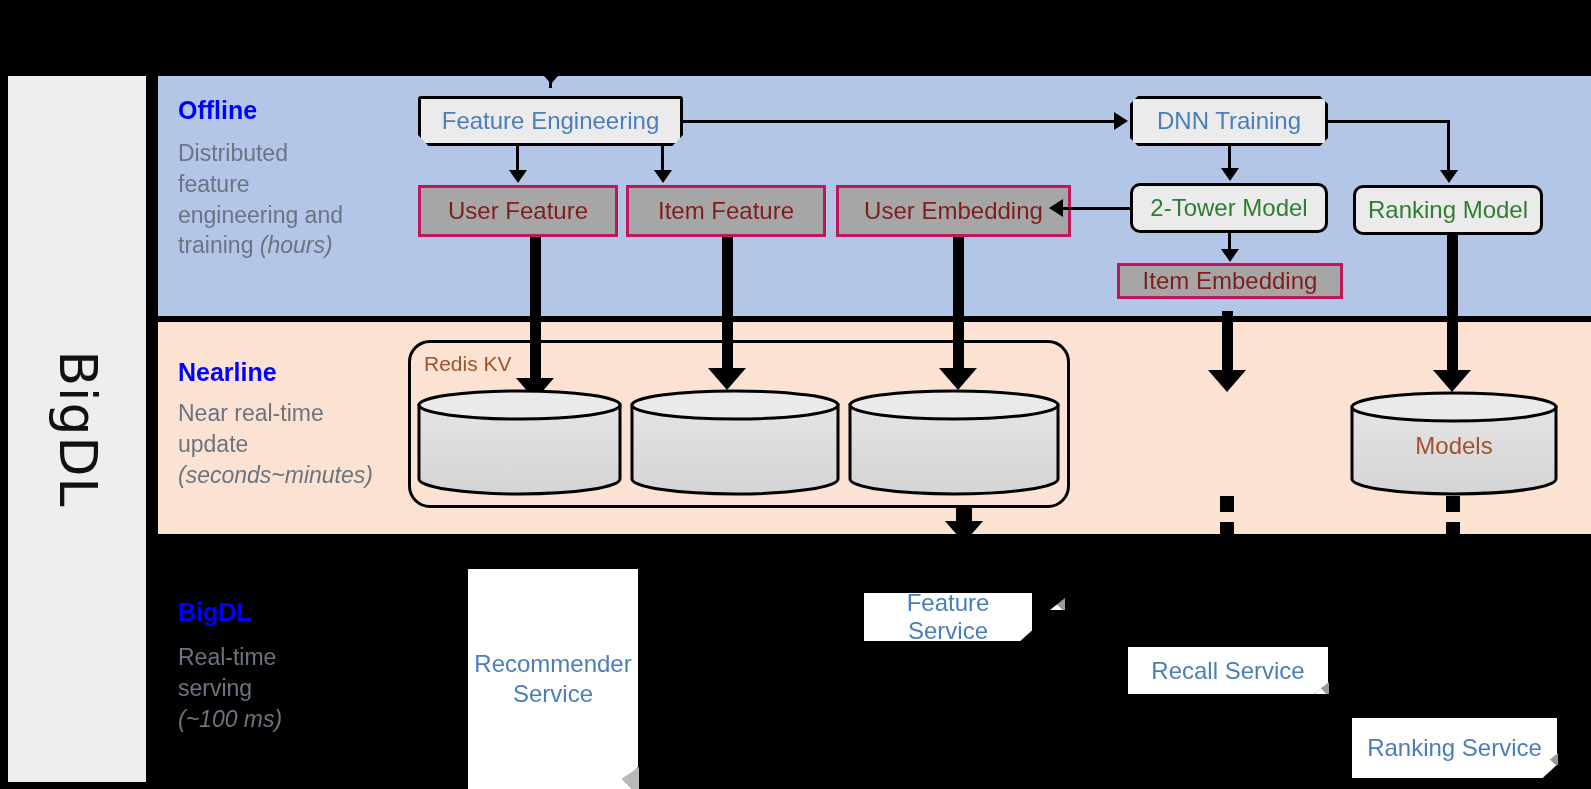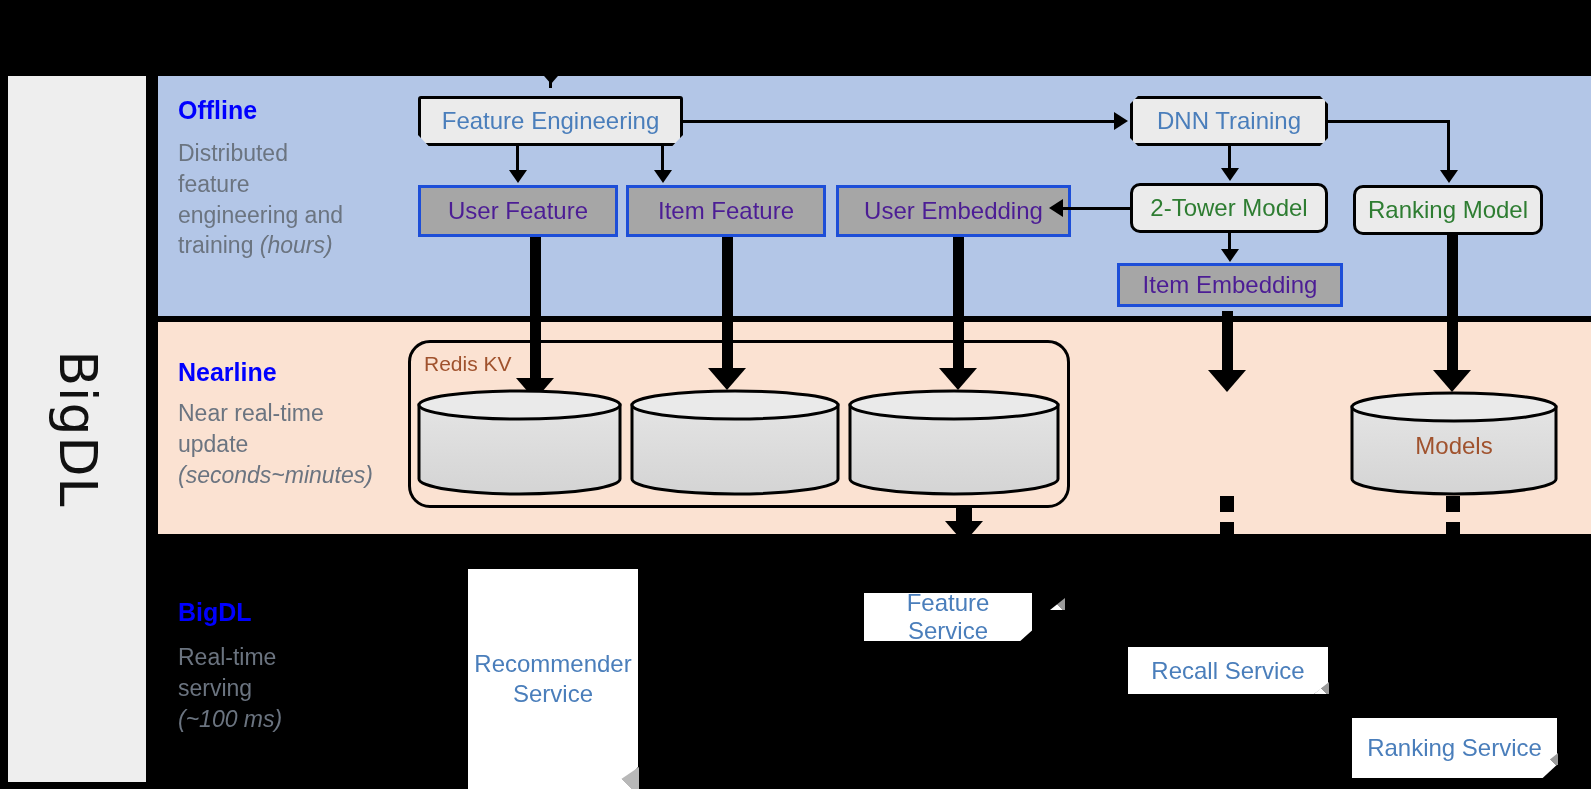--- a/index.html
+++ b/index.html
@@ -28,21 +28,21 @@
   #cap-near-t{left:178px;top:358px;}
   #cap-near-s{left:178px;top:398px;width:240px;}
   #cap-on-t{left:178px;top:598px;}
   #cap-on-s{left:178px;top:642px;width:230px;}
 
   
   .node{position:absolute;box-sizing:border-box;display:flex;align-items:center;
         justify-content:center;text-align:center;}
 
   
-  .rect-grey{background:#a6a6a6;border:3px solid #1d4ed8;color:#4c1d95;font-size:24px;}
+  .rect-grey{background:#a6a6a6;border:3px solid #be185d;color:#7f1d1d;font-size:24px;}
 
   
   .card-round{background:#ebebeb;border:3px solid #000;border-radius:10px;
               color:#2e7d32;font-size:24px;}
 
   
   .card-clip{background:#ebebeb;border:3px solid #000;color:#4a7ebb;font-size:24px;
              border-radius:3px;
              clip-path:polygon(0 0,100% 0,100% 78%,96% 100%,4% 100%,0 78%);}
   .card-clip2{background:#ebebeb;border:3px solid #000;color:#4a7ebb;font-size:24px;
@@ -136,21 +136,21 @@
     <span>User Embedding</span>
   </div>
 
   <div class="node card-round" style="left:1130px;top:183px;width:198px;height:50px;">
     <span>2-Tower Model</span>
   </div>
   <div class="node card-round" style="left:1353px;top:185px;width:190px;height:50px;">
     <span>Ranking Model</span>
   </div>
 
-  <div class="node rect-grey" style="left:1117px;top:263px;width:226px;height:44px;">
+  <div class="node rect-grey" style="left:1117px;top:263px;width:226px;height:36px;">
     <span>Item Embedding</span>
   </div>
 
   <div class="ln thin-h" style="left:683px;top:120px;width:432px;"></div>
   <div class="ah-right" style="left:1114px;top:112px;"></div>
 
   <div class="ln thin-v" style="left:516px;top:146px;height:26px;"></div>
   <div class="ah-down" style="left:509px;top:170px;"></div>
 
   <div class="ln thin-v" style="left:661px;top:146px;height:26px;"></div>

